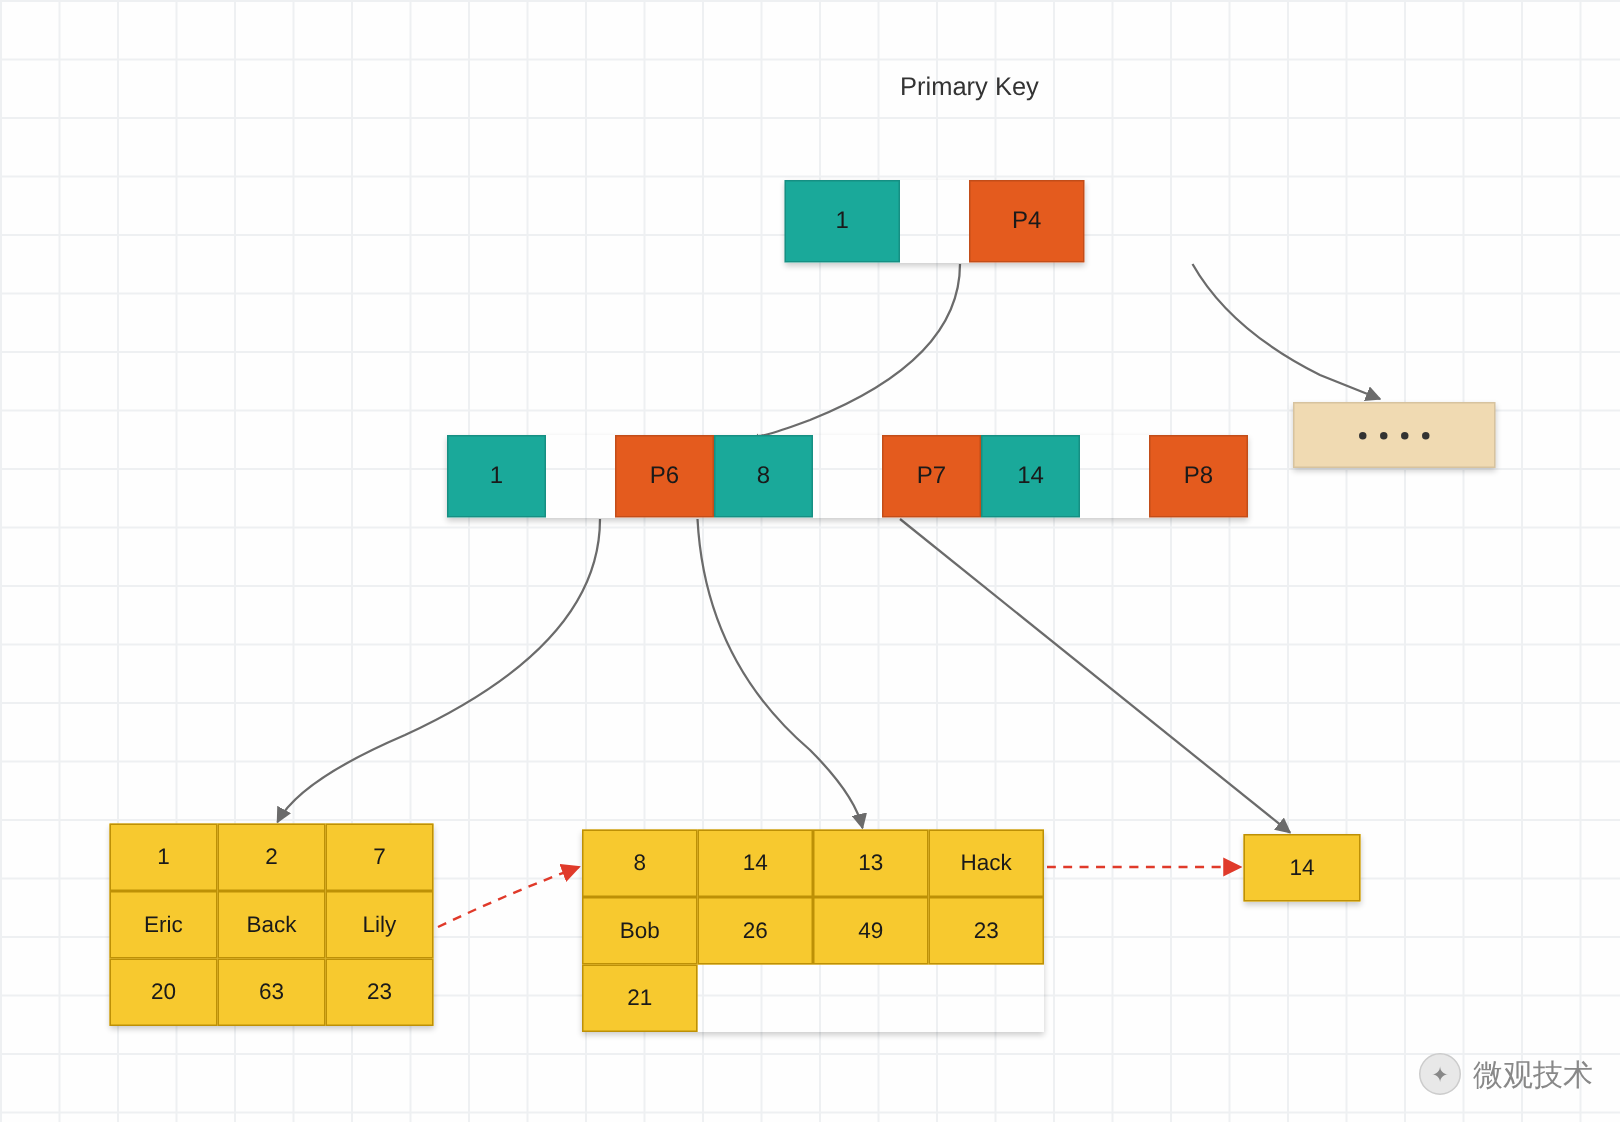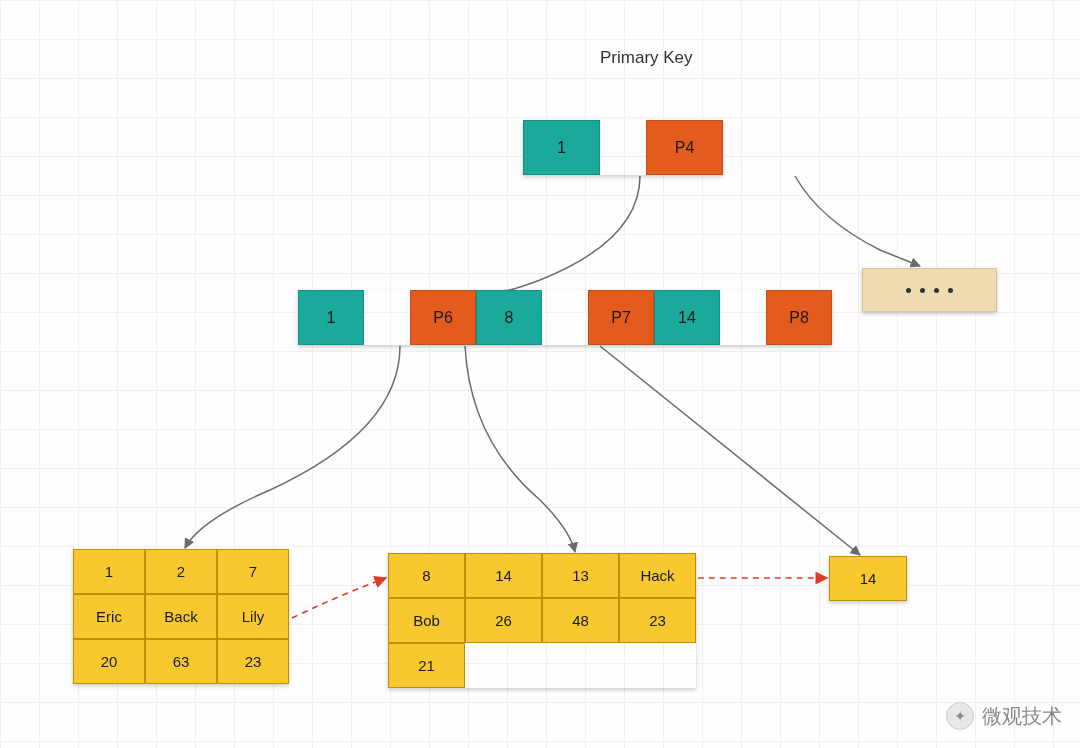--- a/index.html
+++ b/index.html
@@ -175,21 +175,21 @@
   <div class="cell yellow">23</div>
 </div>
 
 <div id="leaf2" class="leaf">
   <div class="cell yellow">8</div>
   <div class="cell yellow">14</div>
   <div class="cell yellow">13</div>
   <div class="cell yellow">Hack</div>
   <div class="cell yellow">Bob</div>
   <div class="cell yellow">26</div>
-  <div class="cell yellow">48</div>
+  <div class="cell yellow">49</div>
   <div class="cell yellow">23</div>
   <div class="cell yellow">21</div>
 </div>
 
 <div id="leaf3" class="leaf">
   <div class="cell yellow">14</div>
 </div>
 
 <div class="watermark">
   <span class="circ">✦</span>

